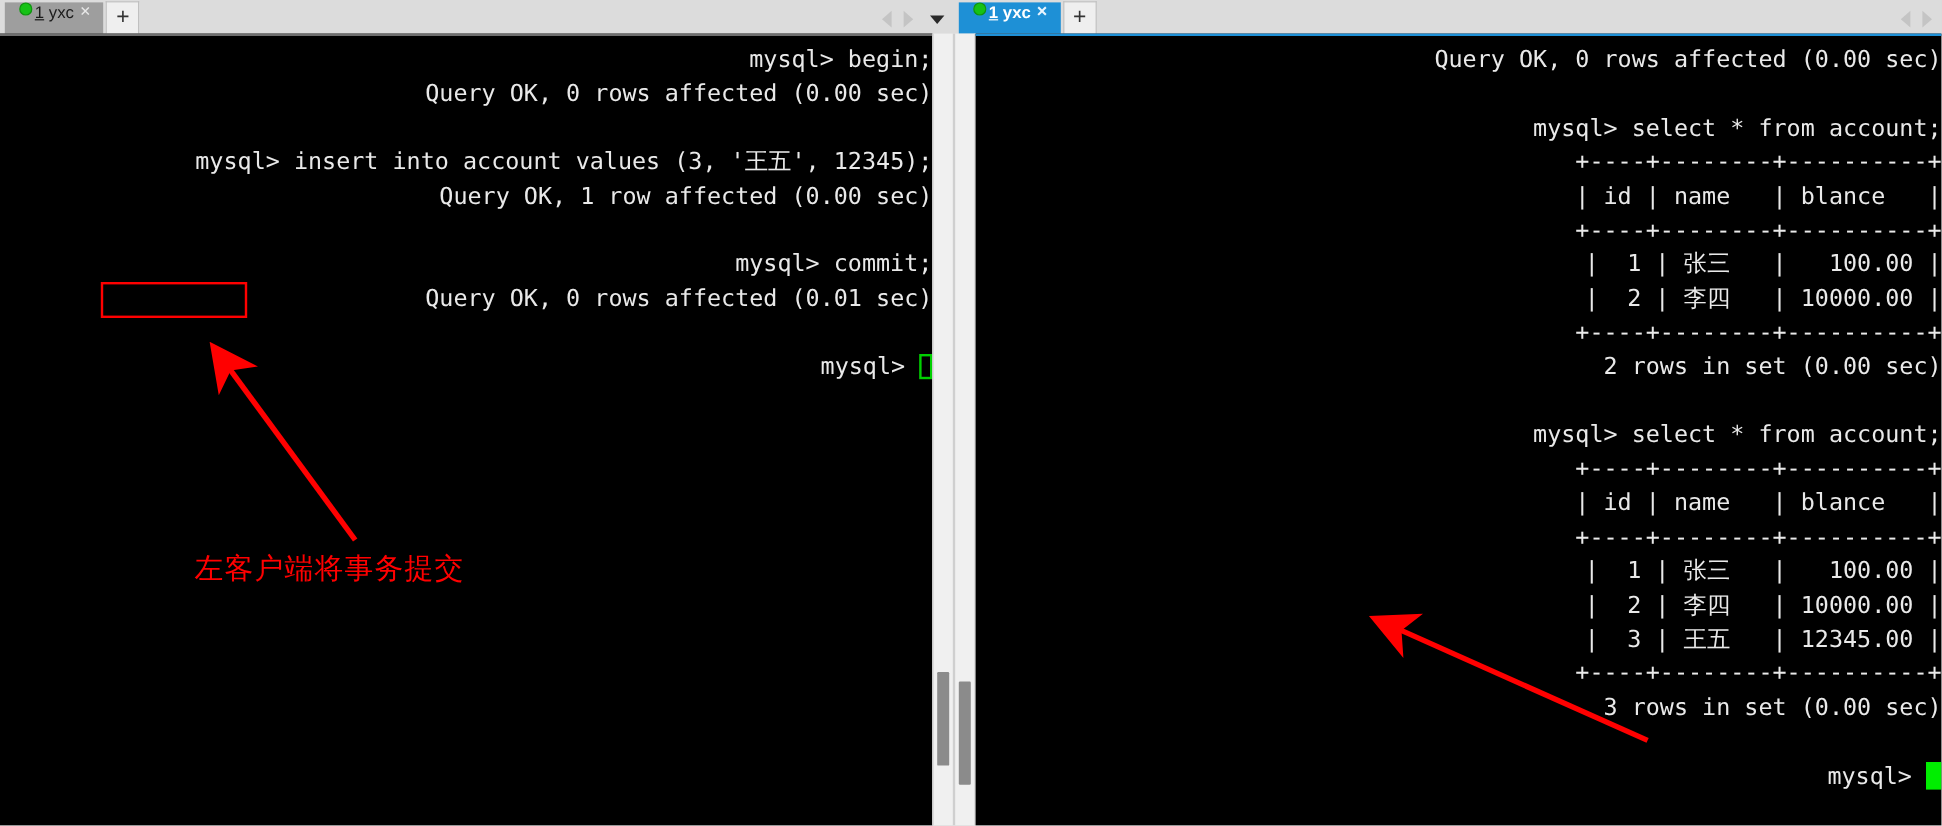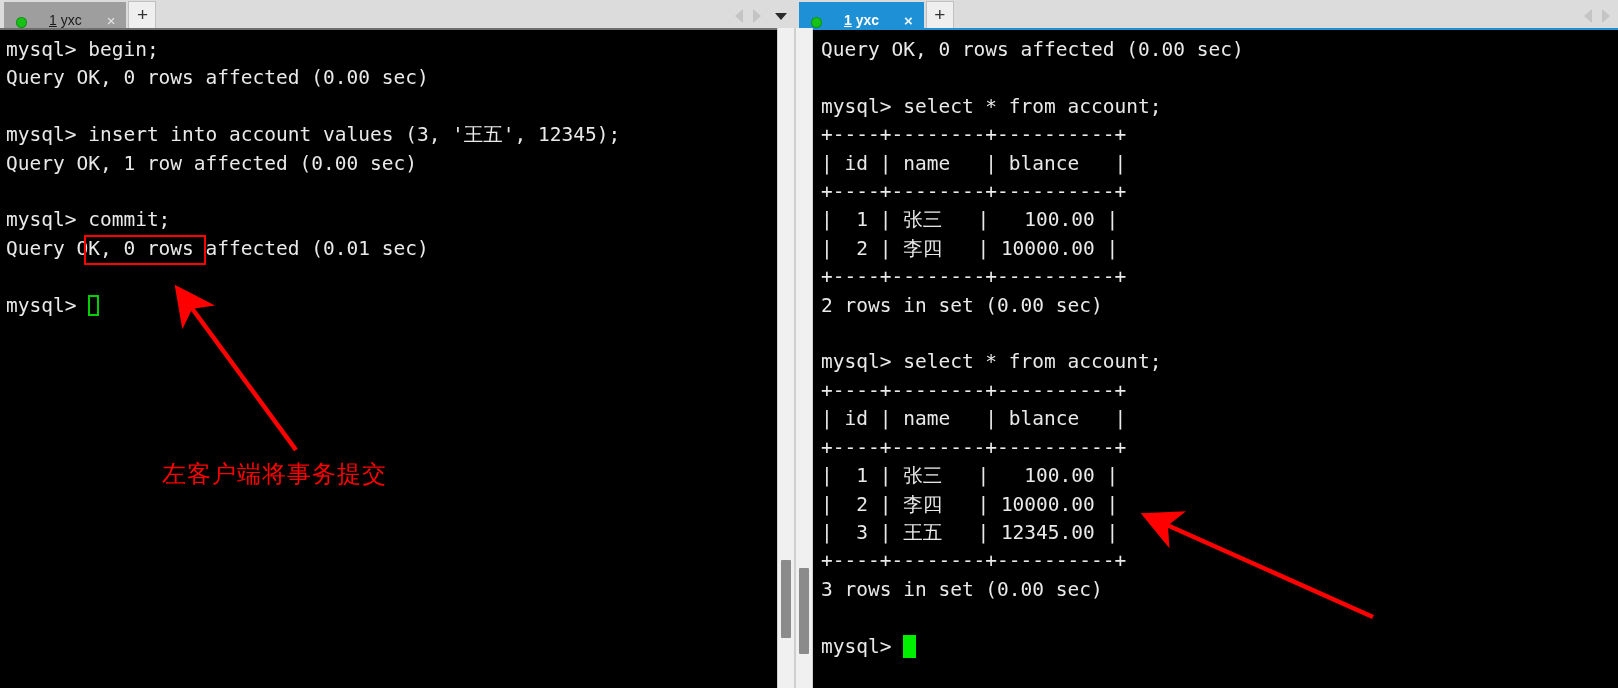--- a/index.html
+++ b/index.html
@@ -24,22 +24,22 @@
     background: #dcdcdc;
     display: flex;
     align-items: flex-end;
     padding-left: 4px;
   }
 
   .tab {
     position: relative;
     height: 26px;
     display: flex;
-    align-items: flex-end;
-    gap: 22px;
+    align-items: flex-start;
+    gap: 2px;
     padding: 0 8px 0 12px;
     font-family: "Liberation Sans", sans-serif;
     font-size: 14px;
     white-space: nowrap;
     user-select: none;
     margin-top: 13px;
   }
   .tab.inactive { background: #9e9e9e; color: #1b1b1b; }
   .tab.active   { background: #1e90d6; color: #ffffff; font-weight: bold; }
 
@@ -110,27 +110,28 @@
     flex: 1 1 auto;
     background: #000000;
     color: #e6e6e6;
     position: relative;
     overflow: hidden;
     border-top: 2px solid #6e6e6e;
   }
   .term.focused { border-top: 2px solid #1e90d6; }
   .term pre {
     margin: 0;
-    padding: 6px 0 0 6px;
+    padding: 6px 0 0 24px;
     font-family: "DejaVu Sans Mono", monospace;
     font-size: 19.5px;
     line-height: 28.4px;
     letter-spacing: 0px;
     white-space: pre;
     color: #e9e9e9;
+    text-align: right;
   }
   .term.right pre { padding-left: 8px; }
 
   
   .cursor-hollow {
     display: inline-block;
     width: 11px; height: 21px;
     border: 2px solid #00d000;
     vertical-align: -4px;
   }

